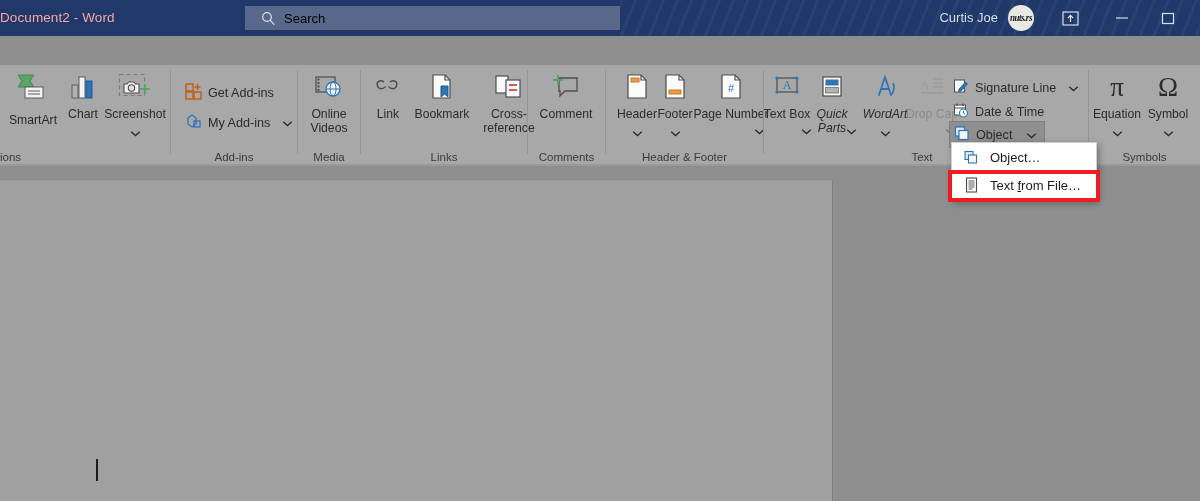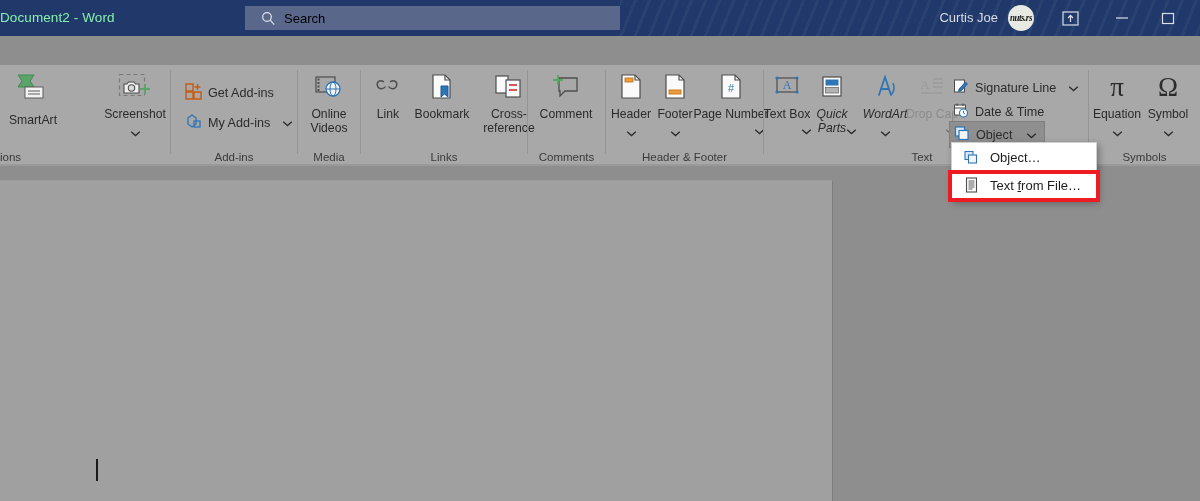--- a/index.html
+++ b/index.html
@@ -19,21 +19,21 @@
   }
   .tb-stripes {
     position: absolute; left: 620px; top: 0; width: 580px; height: 36px;
     background: repeating-linear-gradient(112deg,
       rgba(255,255,255,0.045) 0px, rgba(255,255,255,0.045) 3px,
       rgba(0,0,0,0.0) 3px, rgba(0,0,0,0.0) 13px);
     pointer-events: none;
   }
   .doc-title {
     position: absolute; left: 0px; top: 10px;
-    color: #86efac; font-size: 13.5px; letter-spacing: .1px;
+    color: #fca5a5; font-size: 13.5px; letter-spacing: .1px;
     white-space: nowrap;
   }
   .searchbox {
     position: absolute; left: 245px; top: 6px; width: 375px; height: 24px;
     background: #58678a;
     display: flex; align-items: center; gap: 8px; padding-left: 16px;
   }
   .search-icon svg { display: block; }
   .search-ph { color: #000000; font-size: 13px; }
   .tb-user {
@@ -223,20 +223,30 @@
           <svg width="34" height="30" viewBox="0 0 34 30">
             <path d="M2 3 L18 3 L14 9 L18 15 L2 15 L6 9 Z" fill="#5aa469" stroke="#3f8a50" stroke-width="1"></path>
             <rect x="9" y="15" width="18" height="11" fill="#f2f2f2" stroke="#5d5d5d" stroke-width="1"></rect>
             <line x1="12" y1="19" x2="24" y2="19" stroke="#5d5d5d" stroke-width="1"></line>
             <line x1="12" y1="22" x2="24" y2="22" stroke="#5d5d5d" stroke-width="1"></line>
           </svg>
         </span>
         <span class="lbl">SmartArt</span>
       </div>
 
+      <div class="bigbtn" style="left:52px;">
+        <span class="ic">
+          <svg width="30" height="30" viewBox="0 0 30 30">
+            <rect x="4" y="13" width="6" height="13" fill="#b3b3b3" stroke="#5d5d5d" stroke-width="1"></rect>
+            <rect x="11" y="5" width="6" height="21" fill="#f4f4f4" stroke="#5d5d5d" stroke-width="1"></rect>
+            <rect x="18" y="9" width="6" height="17" fill="#2e75b6" stroke="#1f5996" stroke-width="1"></rect>
+          </svg>
+        </span>
+        <span class="lbl">Chart</span>
+      </div>
 
       <div class="bigbtn" style="left:101px;width:68px;">
         <span class="ic">
           <svg width="36" height="30" viewBox="0 0 36 30">
             <rect x="2.5" y="2.5" width="25" height="21" fill="none" stroke="#7a7a7a" stroke-width="1.2" stroke-dasharray="4,3"></rect>
             <path d="M7 12 L10 12 L11.5 10 L17 10 L18.5 12 L22 12 L22 21 L7 21 Z" fill="#f0f0f0" stroke="#4d4d4d" stroke-width="1.1"></path>
             <circle cx="14.5" cy="16" r="3.2" fill="#d9d9d9" stroke="#4d4d4d" stroke-width="1.1"></circle>
             <path d="M28 12 L28 22 M23 17 L33 17" stroke="#5aa469" stroke-width="2"></path>
           </svg>
         </span>
@@ -346,21 +356,21 @@
             <path d="M8 2 L8 12 M3 7 L13 7" stroke="#5aa469" stroke-width="1.8"></path>
           </svg>
         </span>
         <span class="lbl">Comment</span>
       </div>
       <div class="grp-label">Comments</div>
     </div>
     <div class="grp-sep" style="left:605px;"></div>
 
     <div class="grp" style="left:606px;width:157px;">
-      <div class="bigbtn" style="left:2px;width:46px;">
+      <div class="bigbtn" style="left:8px;width:46px;">
         <span class="ic">
           <svg width="26" height="28" viewBox="0 0 26 28">
             <path d="M4 2 L17 2 L22 7 L22 25 L4 25 Z" fill="#fafafa" stroke="#4d4d4d" stroke-width="1.2"></path>
             <path d="M17 2 L17 7 L22 7" fill="none" stroke="#4d4d4d" stroke-width="1.2"></path>
             <rect x="7" y="5" width="8" height="4" fill="#ed9d3c" stroke="#c07722" stroke-width="0.9"></rect>
           </svg>
         </span>
         <span class="lbl">Header</span>
         <span class="chev-row">
           <svg width="11" height="7" viewBox="0 0 11 7">

